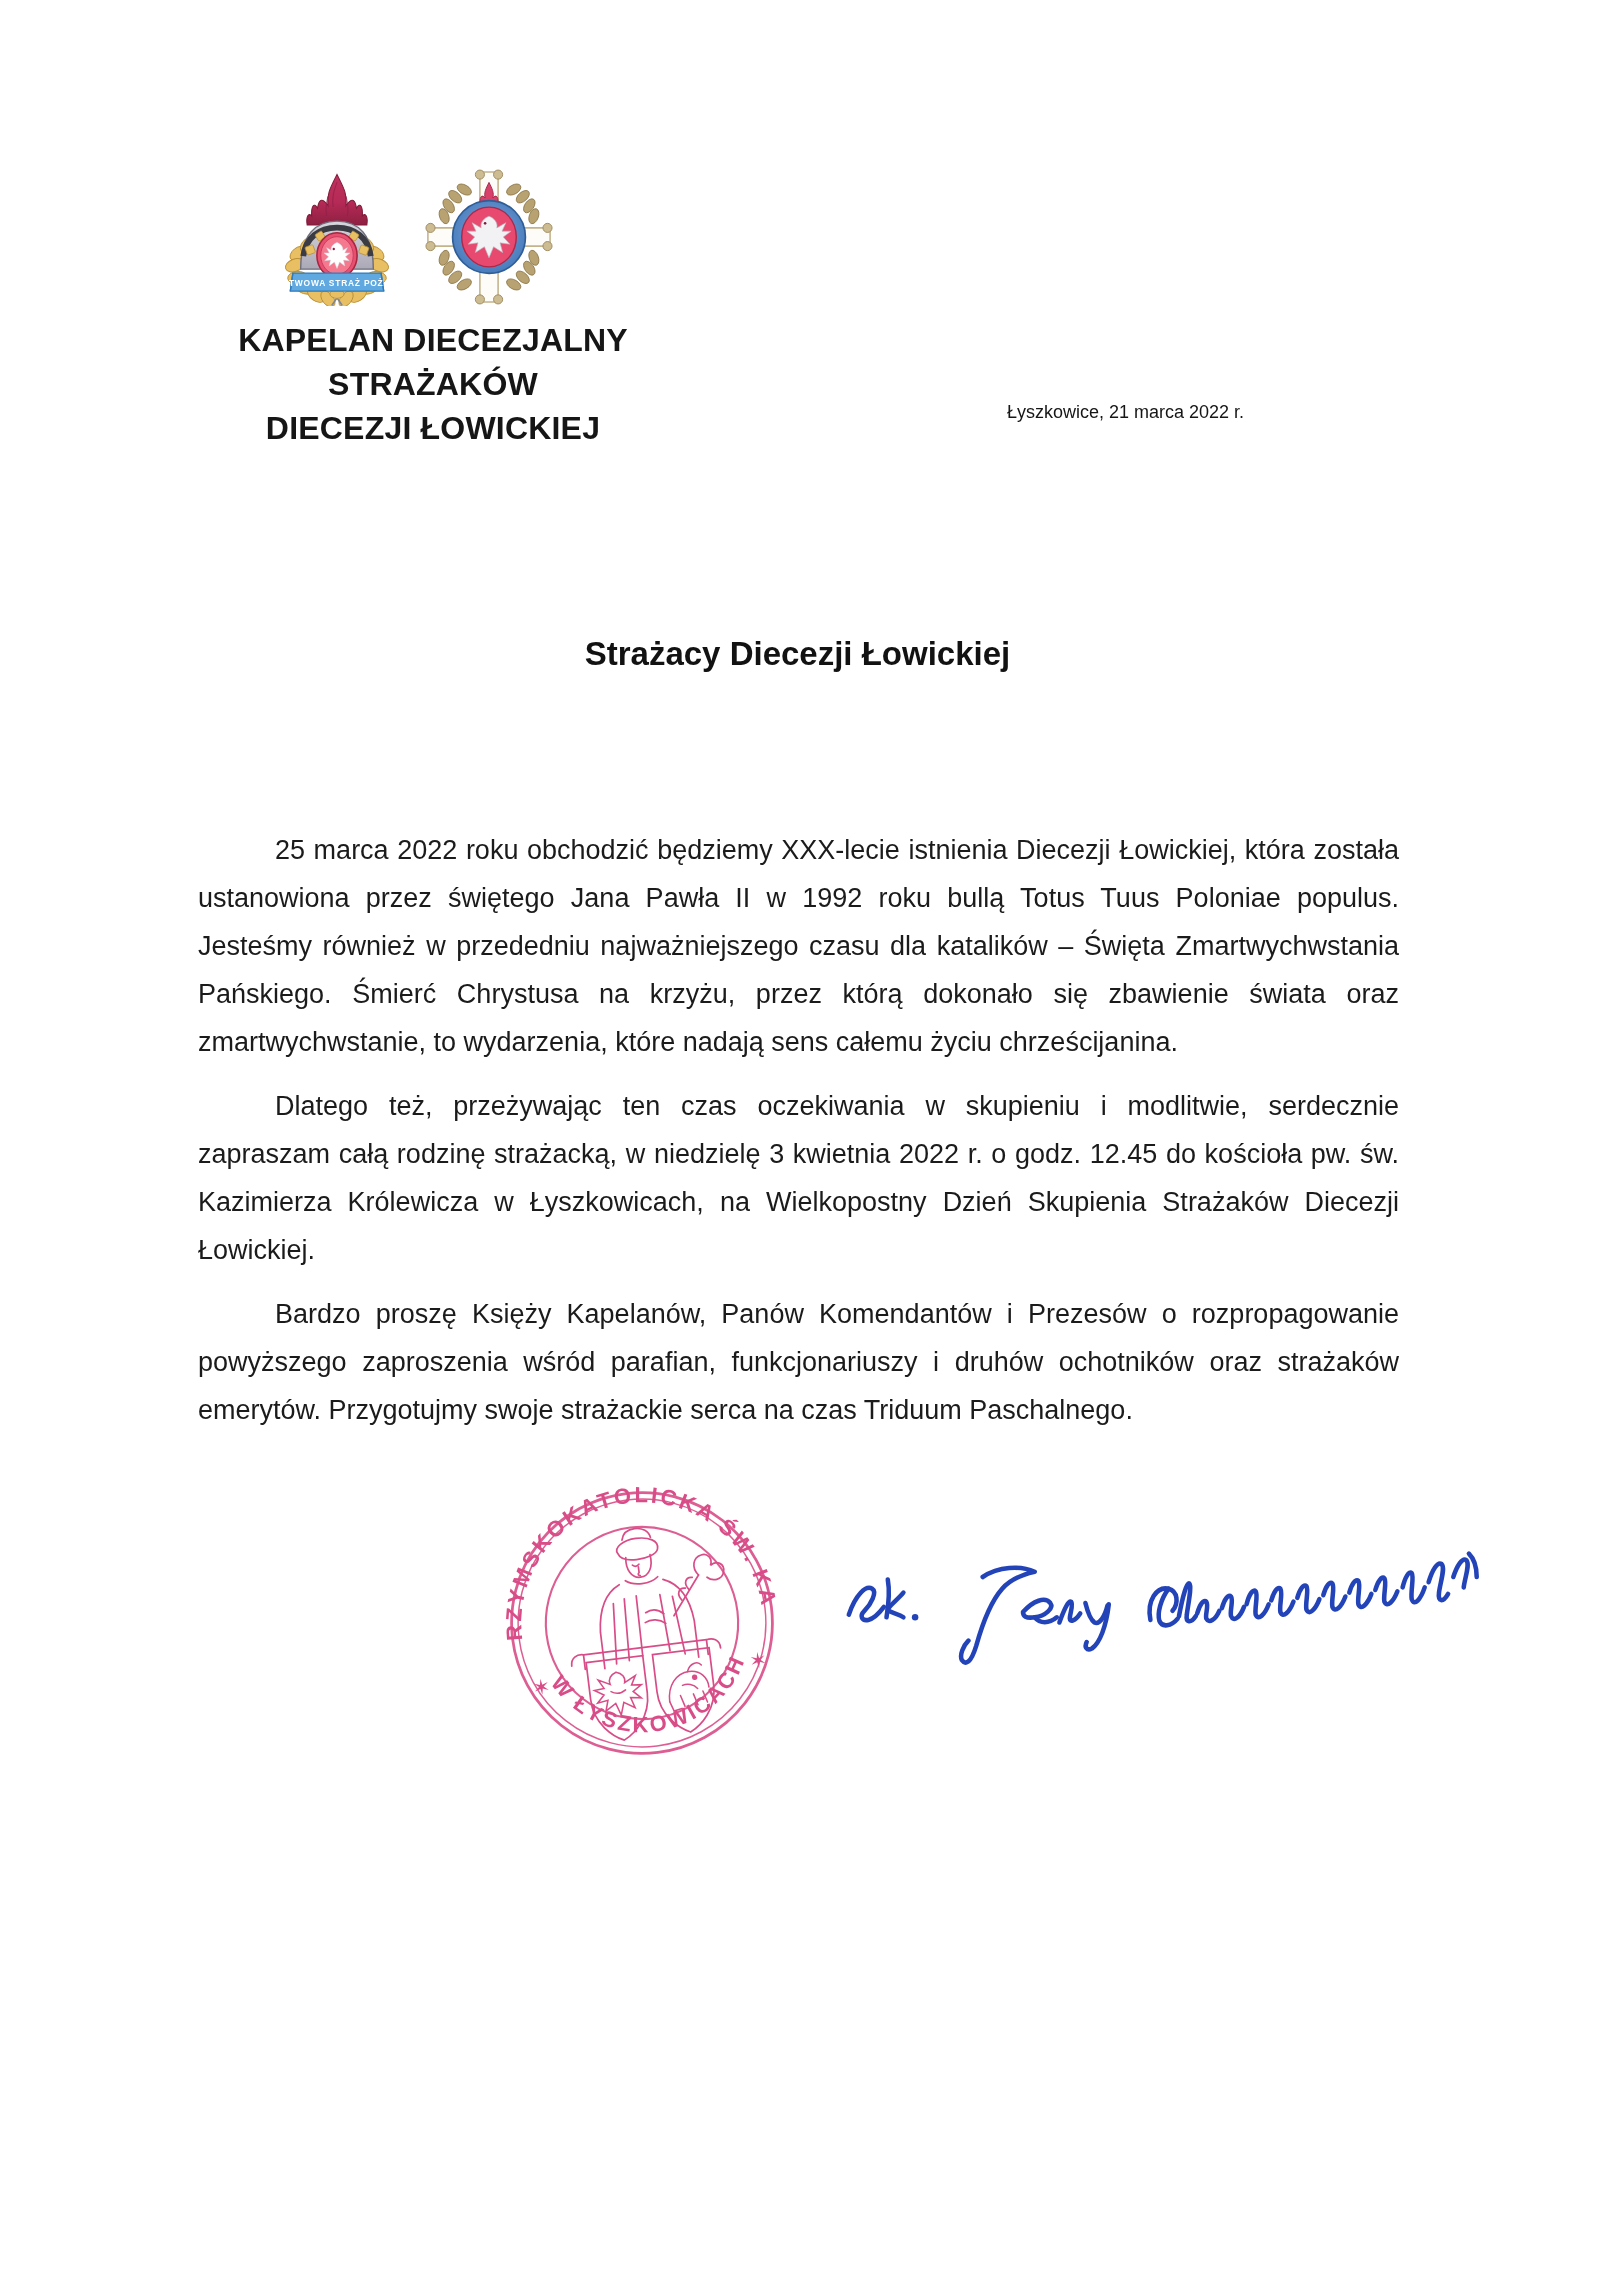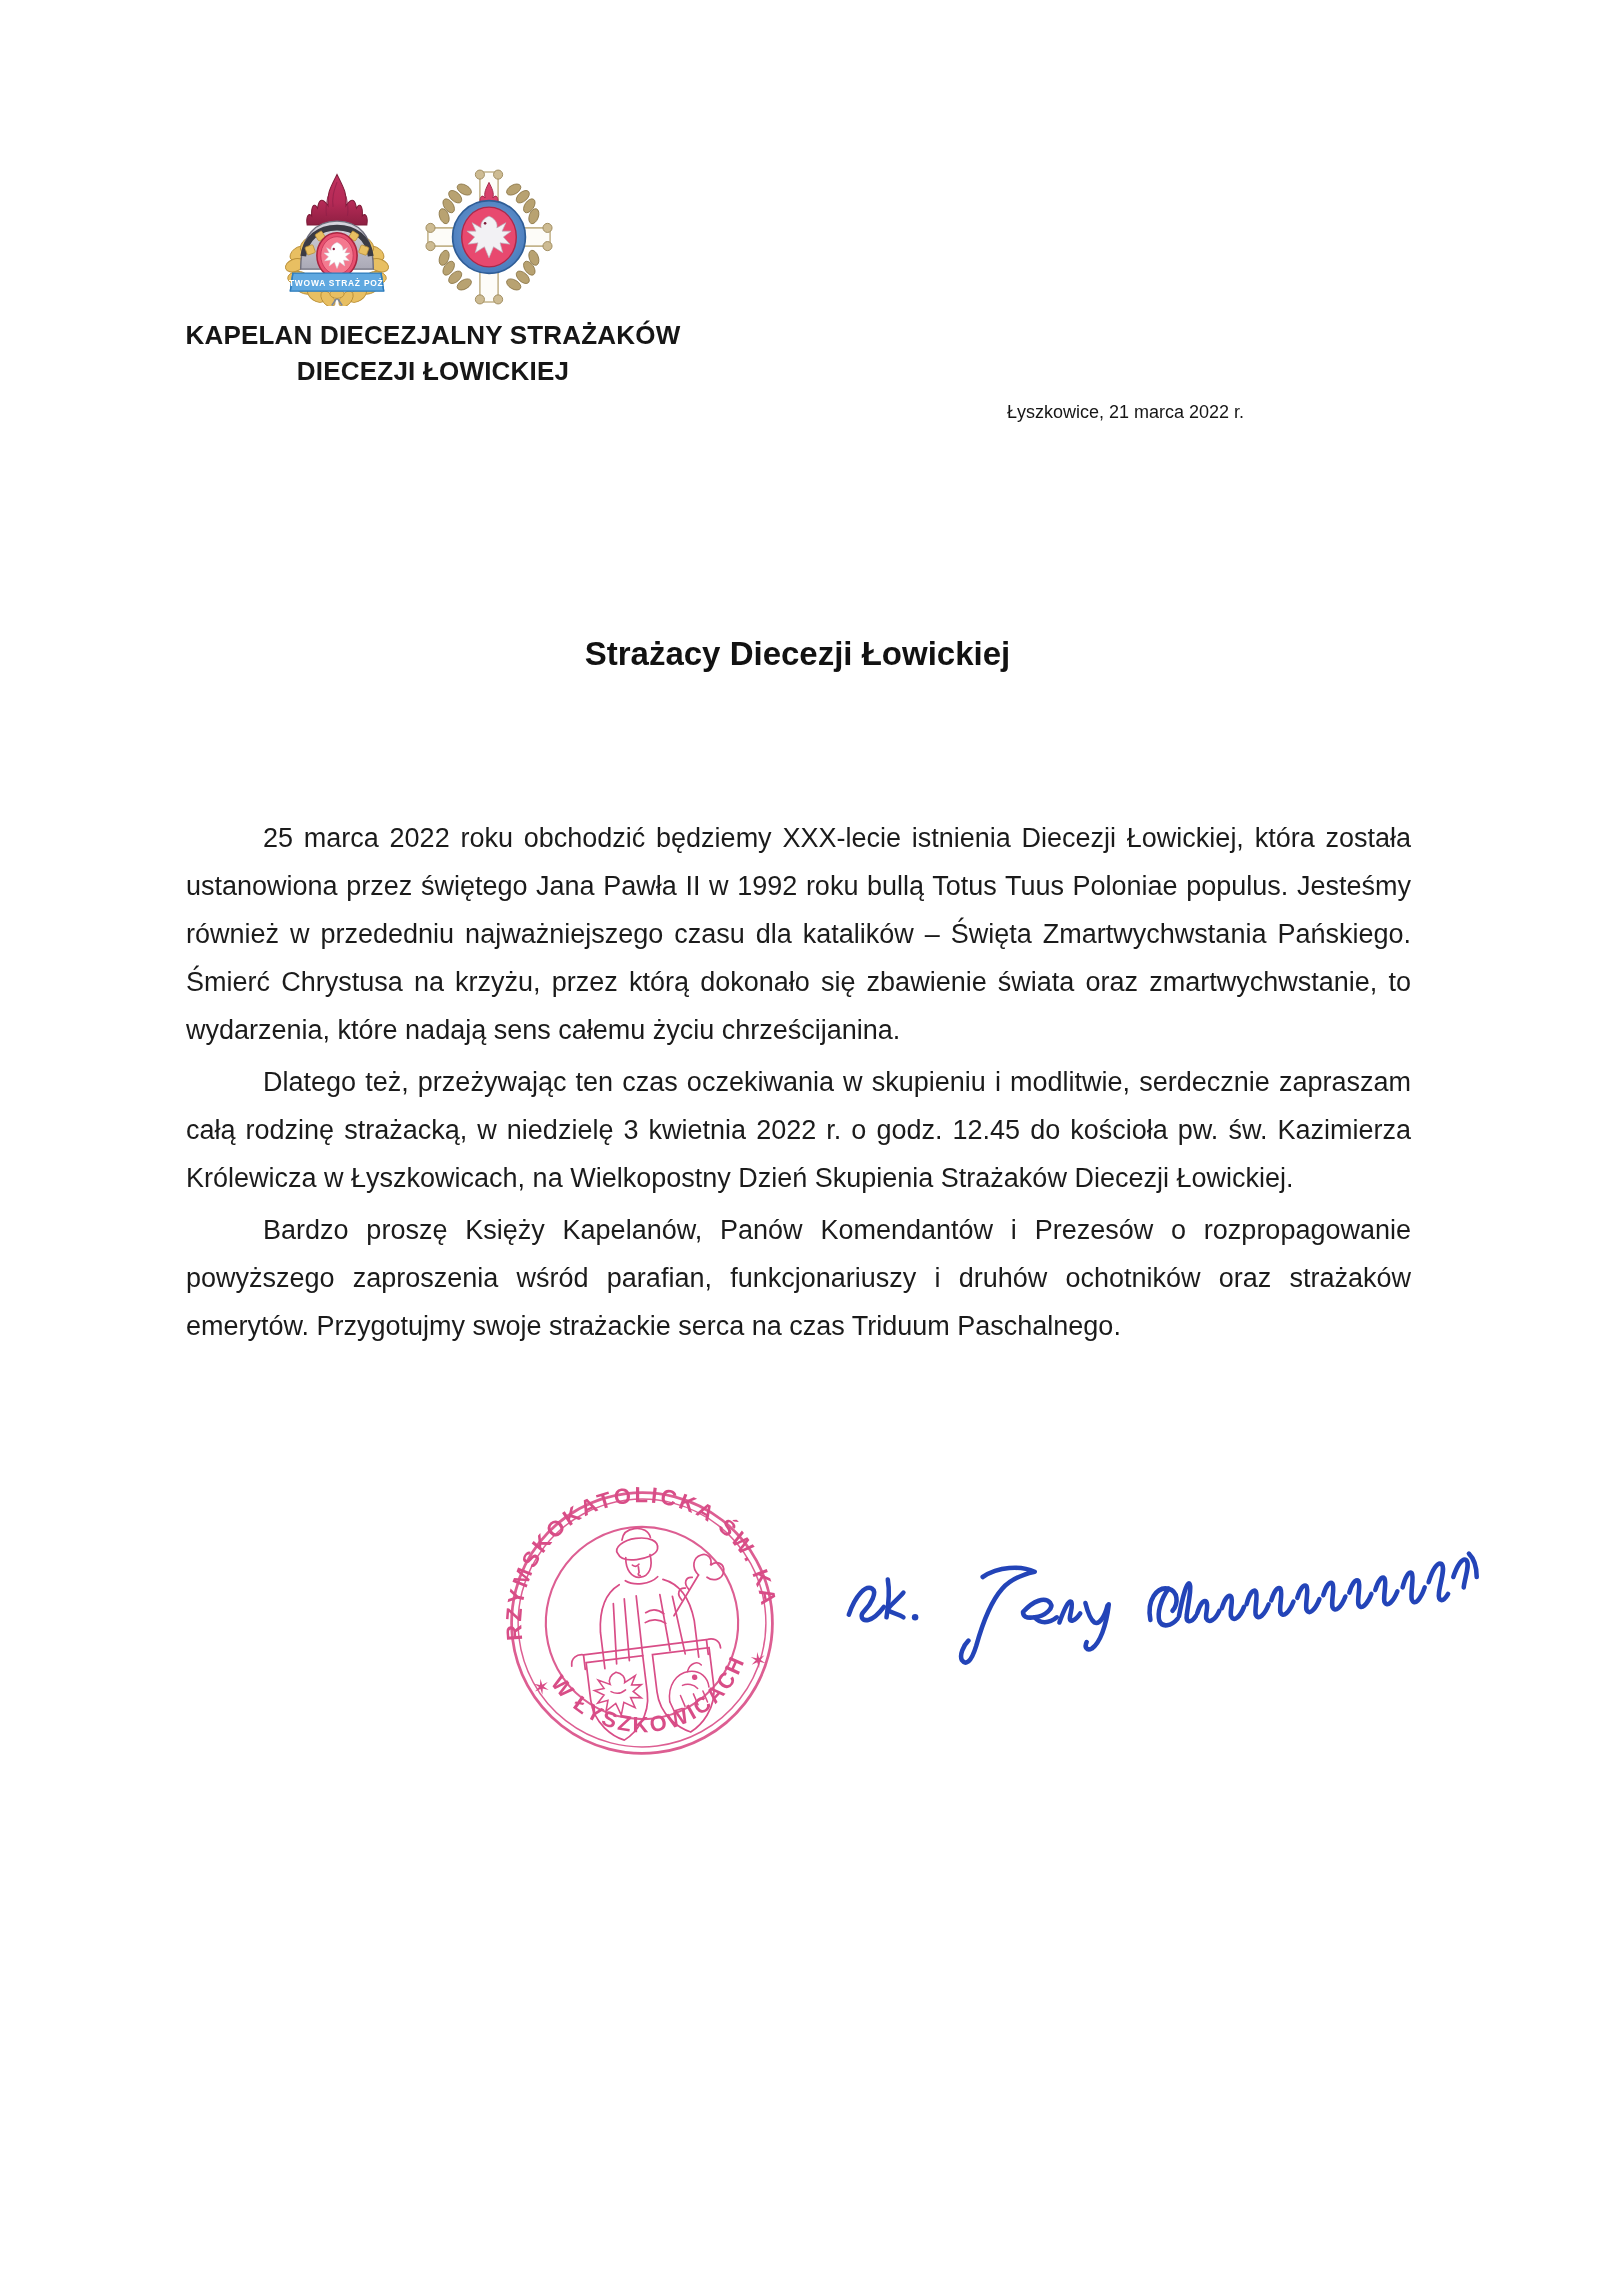--- a/index.html
+++ b/index.html
@@ -37,21 +37,21 @@
     height: 140px;
   }
   .emblem {
     display: block;
   }
   .org-title {
     margin-top: 11.7px;
     text-align: center;
     width: 502px;
     font-weight: 700;
-    font-size: 26px;
+    font-size: 32px;
     letter-spacing: 0.2px;
     line-height: 1.38;
     color: #161616;
   }
   .org-title .line2 { display: block; }
 
   
   .placedate {
     position: absolute;
     left: 1007px;
@@ -79,21 +79,21 @@
     left: 182px;
     top: 810px;
     width: 1233px;
     font-size: 27px;
     line-height: 48px;
     text-align: justify;
     text-justify: inter-word;
     color: #1b1b1b;
   }
   .body-text p {
-    margin: 4px;
+    margin: 16px;
     text-indent: 77px;
   }
   .body-text p.cont { text-indent: 77px; }
   .body-text b { font-weight: 400; }
 
   
   .sign-zone {
     position: absolute;
     left: 0;
     top: 1453px;

